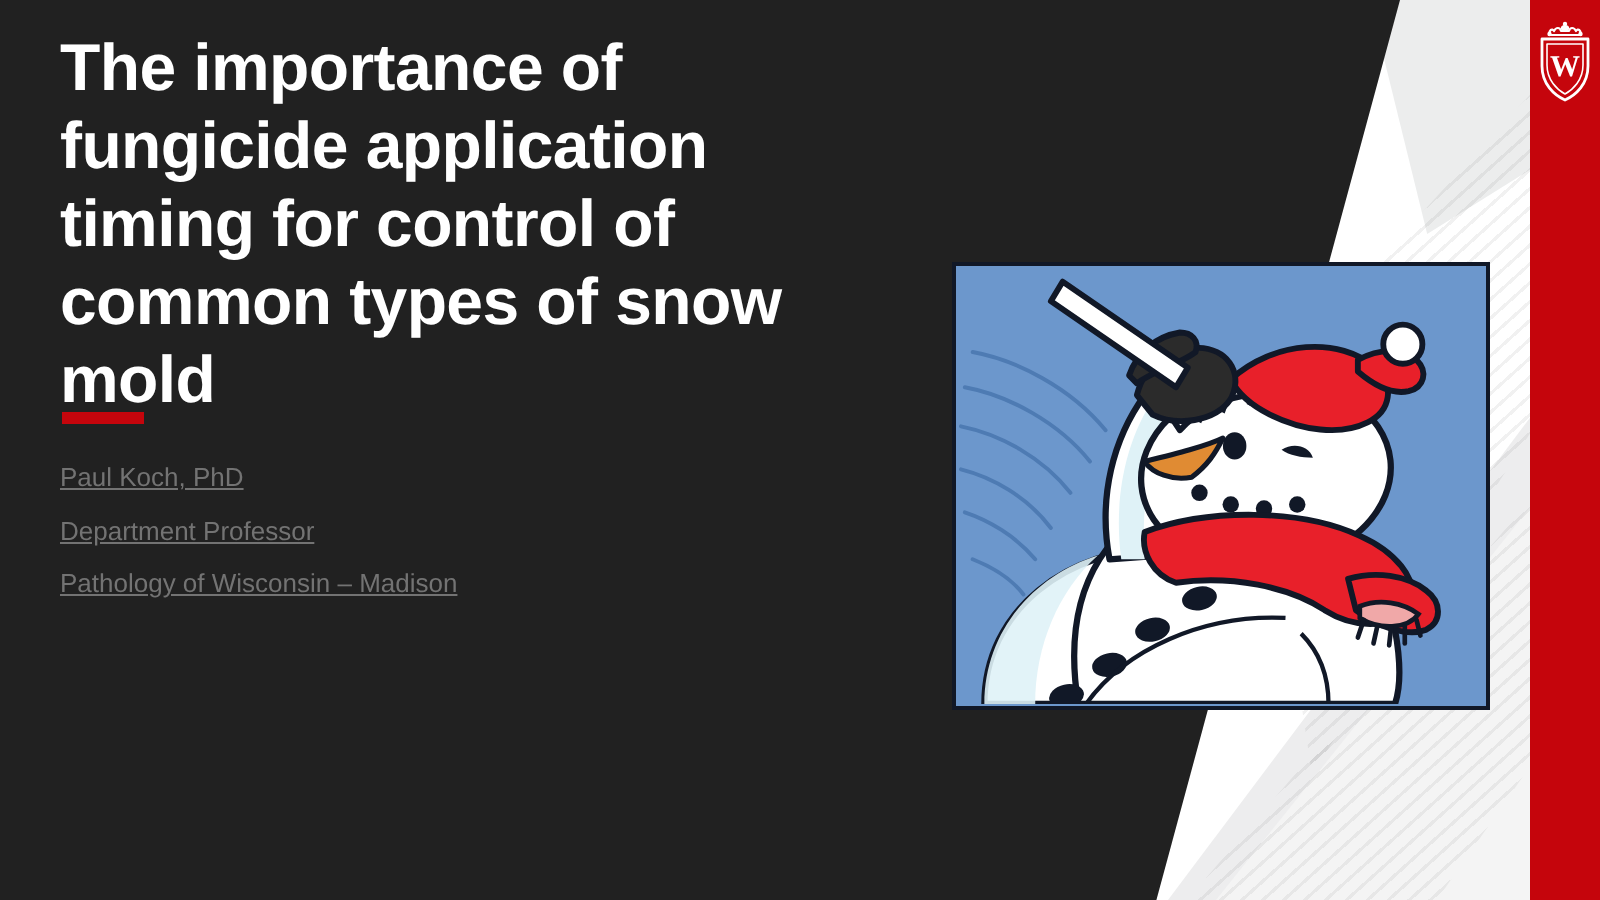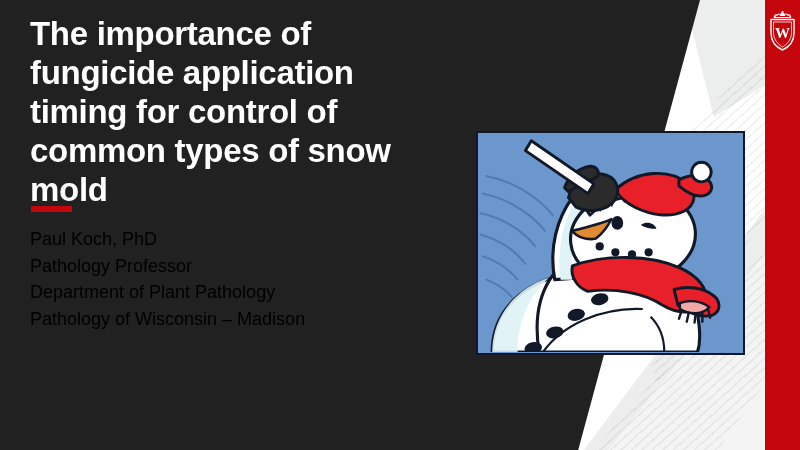--- a/index.html
+++ b/index.html
@@ -108,24 +108,25 @@
     background: #C5050C;
   }
 
   
   .byline {
     position: absolute;
     left: 30px; top: 226px;
     width: 420px;
   }
   .byline-line {
-    color: #000000;
-    font-size: 18px;
+    color: #737373;
+    font-size: 13px;
     line-height: 26.5px;
     white-space: nowrap;
+    text-decoration: underline;
   }
 
   
   .figure {
     position: absolute;
     left: 476px; top: 131px;
     width: 269px; height: 224px;
     border: 2.5px solid #111827;
     box-sizing: border-box;
     background: #6C97CC;
@@ -168,22 +169,21 @@
   <div class="title">The importance of
 fungicide application
 timing for control of
 common types of snow
 mold</div>
 
   <div class="rule"></div>
 
   <div class="byline">
     <div class="byline-line">Paul Koch, PhD</div>
-    <div class="byline-line">Pathology Professor</div>
-    <div class="byline-line">Department of Plant Pathology</div>
+    <div class="byline-line">Department Professor</div>
     <div class="byline-line">Pathology of Wisconsin – Madison</div>
   </div>
 
   <div class="figure">
     <svg viewBox="0 0 269 224" width="264" height="219" aria-hidden="true">
       <rect x="0" y="0" width="269" height="224" fill="#6C97CC"></rect>
 
       <g stroke="#4E7BB3" stroke-width="2" fill="none" stroke-linecap="round">
         <path d="M8 44 C30 48 58 62 76 84"></path>
         <path d="M4 62 C26 66 52 80 68 100"></path>

